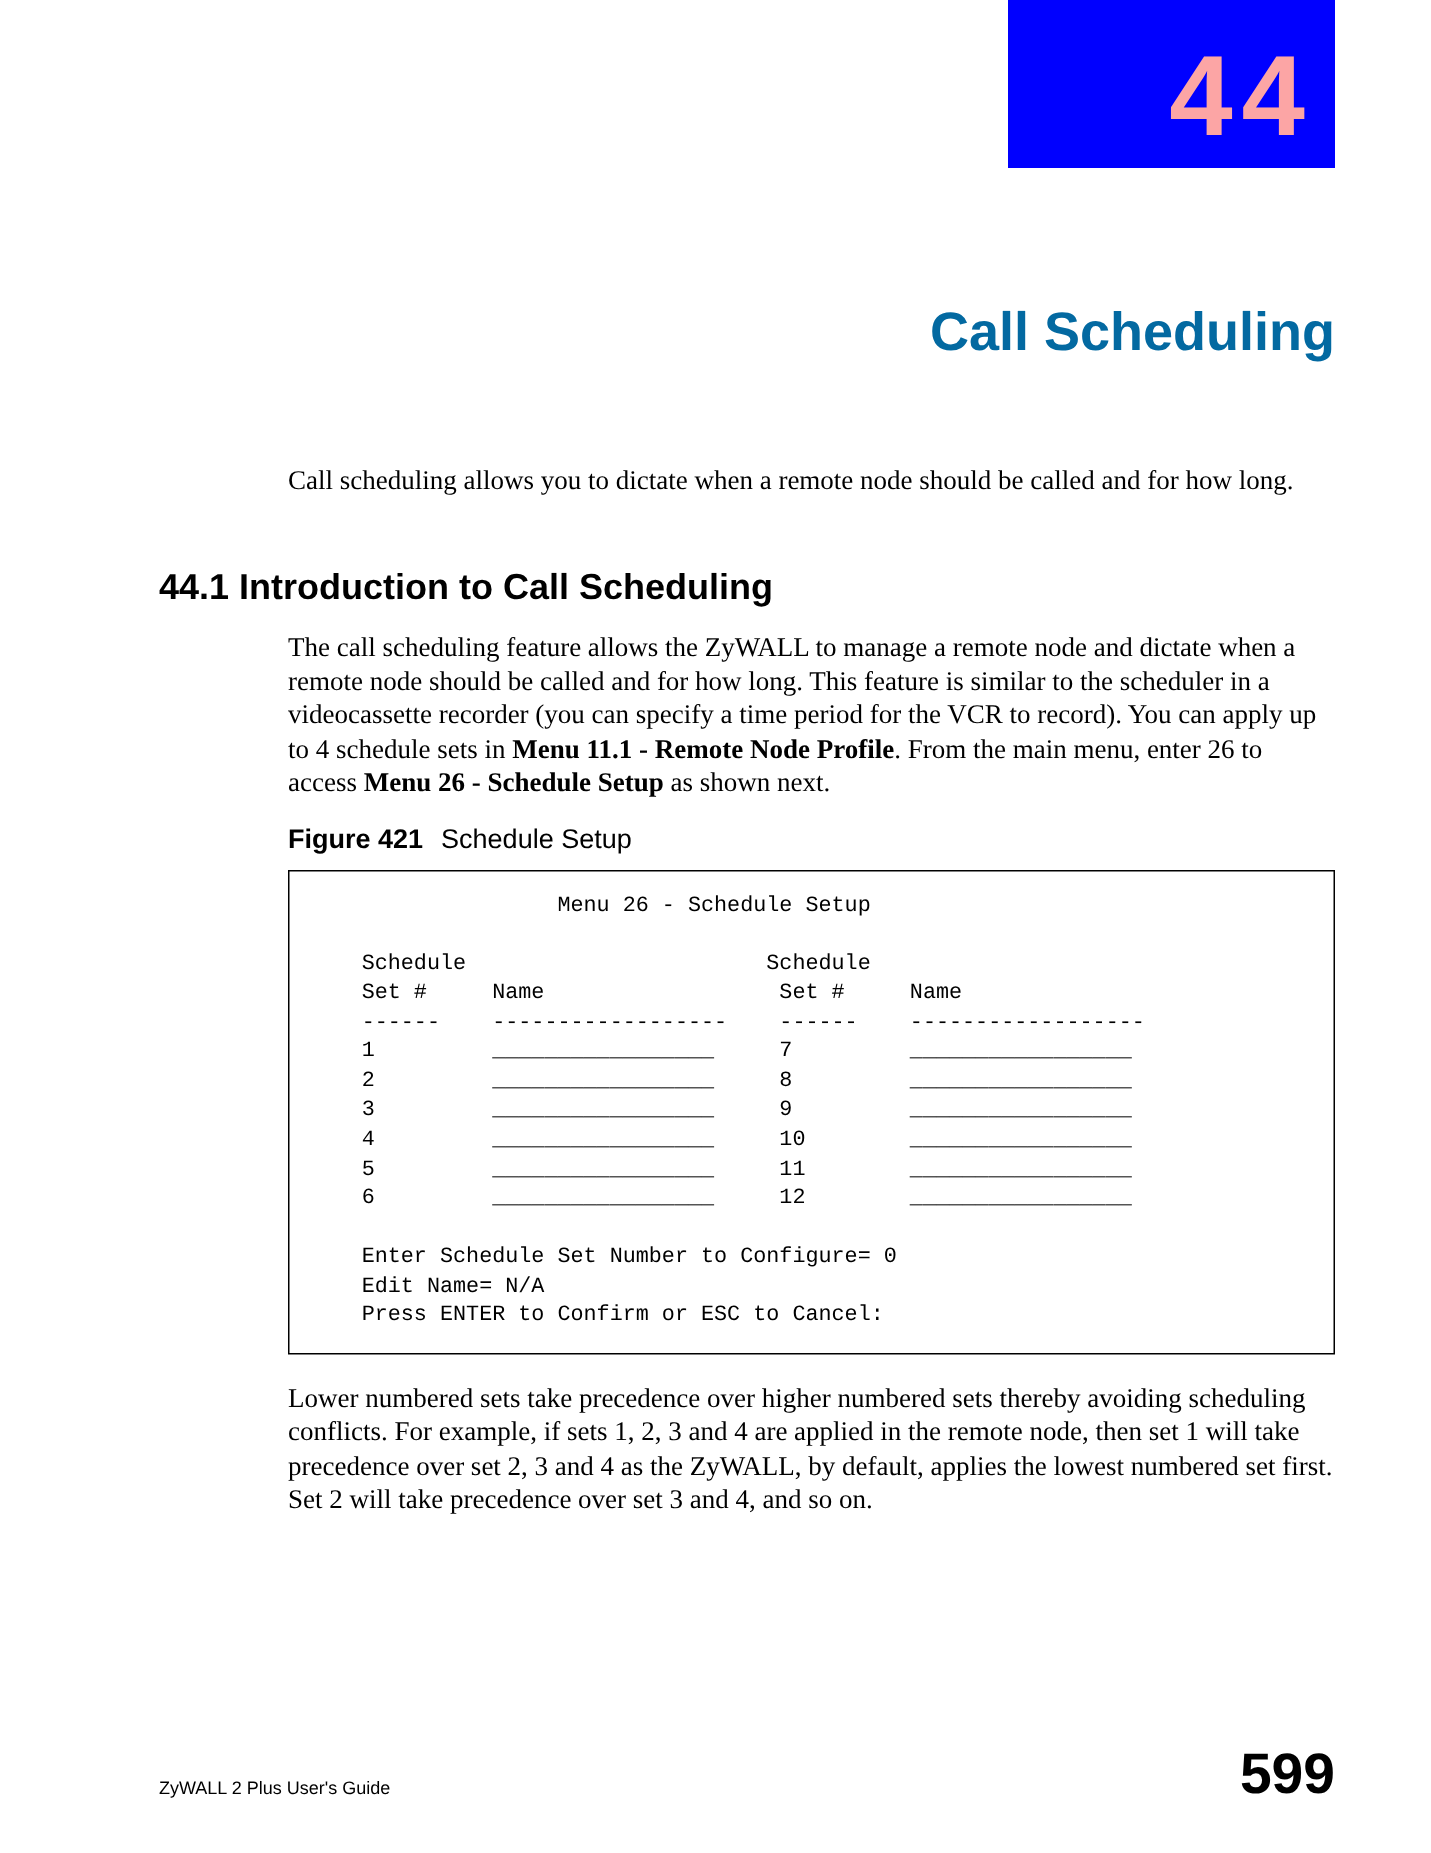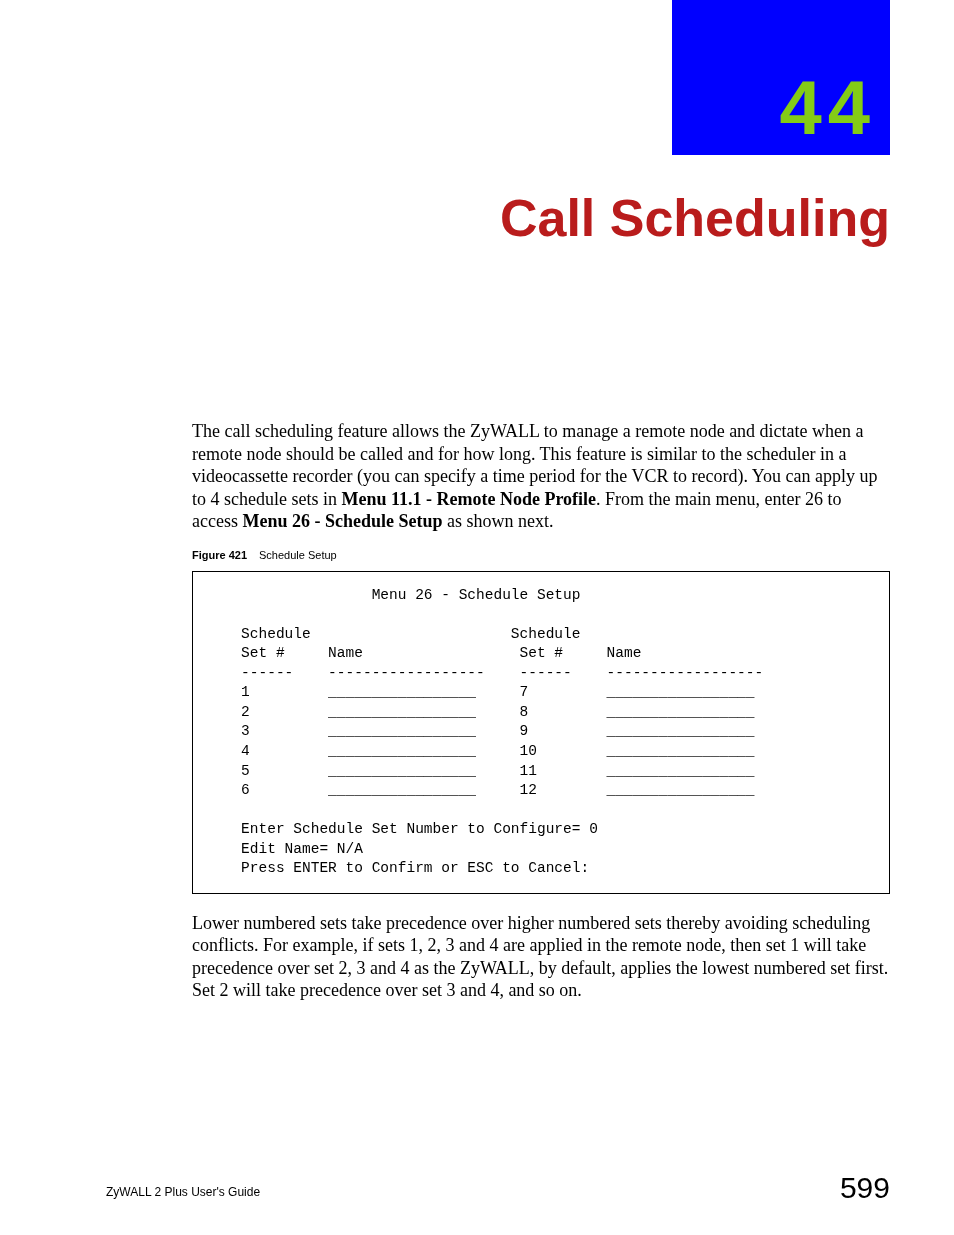--- a/index.html
+++ b/index.html
@@ -13,42 +13,42 @@
     width: 954px;
     height: 1235px;
     position: relative;
     box-sizing: border-box;
   }
   .chapter-box {
     position: absolute;
     top: 0;
     right: 64px;
     width: 218px;
-    height: 155px;
+    height: 112px;
     background: #0000ff;
-    color: #84cc16;
+    color: #fca5a5;
     display: flex;
     align-items: flex-end;
     justify-content: flex-end;
     padding: 0 14px 4px 0;
     box-sizing: border-box;
   }
   .chapter-number {
     font-family: Arial, Helvetica, sans-serif;
     font-size: 76px;
     font-weight: bold;
     letter-spacing: 6px;
   }
   .chapter-title {
     position: absolute;
-    top: 188px;
+    top: 200px;
     right: 64px;
-    color: #b91c1c;
+    color: #0369a1;
     font-family: Arial, Helvetica, sans-serif;
-    font-size: 52px;
+    font-size: 36px;
     font-weight: bold;
   }
   .body {
     position: absolute;
     top: 310px;
     left: 192px;
     right: 64px;
   }
   .intro-line {
     font-size: 18px;
@@ -69,21 +69,21 @@
     right: 64px;
   }
   .para {
     font-size: 18px;
     line-height: 1.25;
     margin-bottom: 16px;
   }
   .bold { font-weight: bold; }
   .figure-caption {
     font-family: Arial, Helvetica, sans-serif;
-    font-size: 11px;
+    font-size: 18px;
     margin: 16px 0 10px 0;
   }
   .figure-caption-strong {
     font-weight: bold;
     margin-right: 12px;
   }
   .terminal-box {
     border: 1px solid #000;
     padding: 14px 22px;
     font-family: "Courier New", Courier, monospace;
@@ -97,36 +97,40 @@
     bottom: 36px;
     left: 106px;
     font-family: Arial, Helvetica, sans-serif;
     font-size: 12px;
   }
   .footer-right {
     position: absolute;
     bottom: 30px;
     right: 64px;
     font-family: Arial, Helvetica, sans-serif;
-    font-size: 30px;
-    font-weight: normal;
+    font-size: 38px;
+    font-weight: bold;
   }
 </style>
 </head>
 <body>
 
 <div class="page">
 
   <div class="chapter-box">
     <span class="chapter-number">44</span>
   </div>
 
   <div class="chapter-title">Call Scheduling</div>
 
+  <div class="body">
+    <div class="intro-line">Call scheduling allows you to dictate when a remote node should be called and for how long.</div>
+  </div>
 
+  <div class="section-heading">44.1  Introduction to Call Scheduling</div>
 
   <div class="section-body">
 
     <div class="para">
       <span>The call scheduling feature allows the ZyWALL to manage a remote node and dictate when a remote node should be called and for how long. This feature is similar to the scheduler in a videocassette recorder (you can specify a time period for the VCR to record). You can apply up to 4 schedule sets in </span><span class="bold">Menu 11.1 - Remote Node Profile</span><span>. From the main menu, enter 26 to access </span><span class="bold">Menu 26 - Schedule Setup</span><span> as shown next.</span>
     </div>
 
     <div class="figure-caption">
       <span class="figure-caption-strong">Figure 421</span><span>Schedule Setup</span>
     </div>

